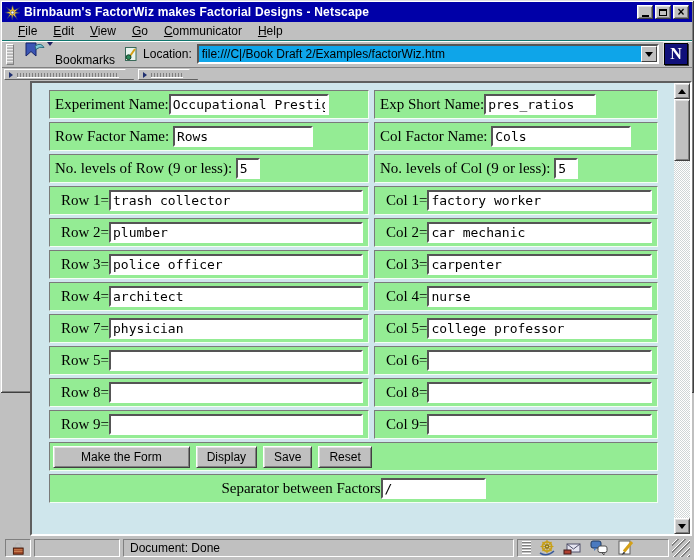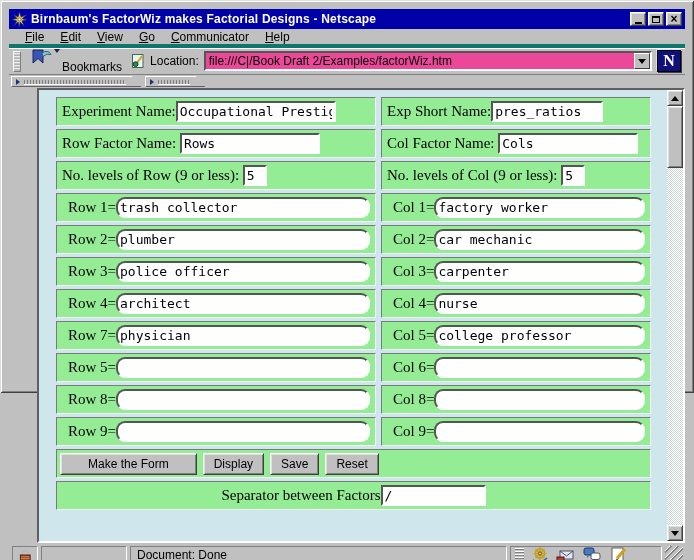--- a/index.html
+++ b/index.html
@@ -1,55 +1,55 @@
 <!DOCTYPE html>
 <html><head>
 <meta charset="utf-8">
 <style>
   * { box-sizing: border-box; margin: 0; padding: 0; }
   html,body { width:694px; height:560px; }
   body { font-family:"Liberation Sans",sans-serif; background:#c0c0c0; }
 
-  .window { width:694px; height:393px; background:#c0c0c0; padding:9px;
+  .window { width:694px; height:393px; background:#c0c0c0; padding:2px;
     box-shadow: inset 1px 1px 0 #dfdfdf, inset -1px -1px 0 #404040,
                 inset 2px 2px 0 #fff, inset -2px -2px 0 #808080; }
 
   
   .titlebar { height:20px; background:#0000a8; display:flex; align-items:center;
     padding:0 3px; gap:4px; }
   .titlebar .title { color:#fff; font-size:12px; font-weight:bold; white-space:nowrap;
     overflow:hidden; flex:1; letter-spacing:.2px; }
   .winbtns { display:flex; gap:2px; }
   .wbtn { width:16px; height:14px; background:#c0c0c0; border:1px solid;
     border-color:#fff #404040 #404040 #fff; box-shadow: inset 1px 1px 0 #dfdfdf, inset -1px -1px 0 #808080;
     display:flex; align-items:center; justify-content:center; position:relative; }
   .glyph-min { width:7px; height:2px; background:#000; margin-top:7px; }
   .glyph-max { width:8px; height:7px; border:1px solid #000; border-top:2px solid #000; }
   .glyph-close { font-size:12px; font-weight:bold; line-height:10px; color:#000; }
 
   
   .menubar { height:19px; display:flex; align-items:center; padding-left:8px;
-    border-bottom:4px solid #0f766e; font-size:12px; }
+    border-bottom:1px solid #0f766e; font-size:12px; }
   .menu-item { display:inline-block; padding:2px 8px; color:#000; }
   .menu-item::first-letter { text-decoration:underline; }
 
   
   .locbar { height:27px; display:flex; align-items:center; gap:5px; padding:0 4px;
     box-shadow: inset 0 1px 0 #fff; border-bottom:1px solid #808080; }
   .grip { width:8px; height:21px; border:1px solid; border-color:#fff #808080 #808080 #fff;
     background:repeating-linear-gradient(180deg,#b4b4b4 0 1px,#ececec 1px 2px,#c6c6c6 2px 3px); }
   .bookmarks { display:flex; align-items:flex-start; gap:2px; padding:1px 4px; }
   .bookmarks .lbl { font-size:12px; margin-top:12px; }
   .dd-tri { width:0; height:0; border-left:3px solid transparent; border-right:3px solid transparent;
     border-top:4px solid #202060; margin-top:1px; }
   .loc-label { font-size:12px; }
   .loc-field-wrap { flex:1; display:flex; align-items:stretch; height:20px;
     border:2px solid; border-color:#555 #fff #fff #555; background:#fff; }
   .loc-input { flex:1; border:0; outline:none; font-size:12px; padding:0 3px;
-    font-family:"Liberation Sans",sans-serif; background:#ec4899; }
+    font-family:"Liberation Sans",sans-serif; background:#0ea5e9; }
   .loc-drop { width:16px; background:#c0c0c0; border:1px solid; border-color:#fff #404040 #404040 #fff;
     display:flex; align-items:center; justify-content:center; }
   .tri-down { width:0; height:0; border-left:4px solid transparent; border-right:4px solid transparent;
     border-top:5px solid #000; }
   .tri-up { width:0; height:0; border-left:4px solid transparent; border-right:4px solid transparent;
     border-bottom:5px solid #000; }
   .nlogo { width:24px; height:22px; background:#10107a; border:1px solid #000;
     box-shadow: 1px 1px 0 #404040, -1px -1px 0 #dfdfdf;
     color:#fff; font-family:"Liberation Serif",serif; font-weight:bold; font-size:16px;
     display:flex; align-items:center; justify-content:center; }
@@ -76,21 +76,21 @@
   .trow { display:flex; gap:5px; }
   .cell { background:#94ec94; border:1px solid; border-color:#7a7a7a #f4fff4 #f4fff4 #7a7a7a;
     display:flex; align-items:center; padding:0 5px; height:29px; }
   .cell-left { width:320px; }
   .cell-right { flex:1; }
   .cell-full { flex:1; justify-content:center; }
   .ser { font-family:"Liberation Serif",serif; font-size:15px; white-space:pre; }
   .ti { font-family:"DejaVu Sans Mono","Liberation Mono",monospace; font-size:13px; height:21px;
     border:2px solid; border-color:#555 #fff #fff #555; background:#fff; padding:0 2px; outline:none; }
   .w160{width:160px} .w112{width:112px} .w140{width:140px} .w24{width:24px} .w105{width:105px}
-  .grow{flex:1; min-width:0;border-radius:9px;}
+  .grow{flex:1; min-width:0;}
   .btn-row { justify-content:flex-start; gap:6px; padding-left:3px; }
   .b95 { background:#c0c0c0; border:1px solid; border-color:#fff #404040 #404040 #fff;
     box-shadow: inset 1px 1px 0 #dfdfdf, inset -1px -1px 0 #808080;
     font-family:"Liberation Sans",sans-serif; font-size:12px; padding:3px 10px; color:#000; }
   .b-wide { padding:3px 27px; }
 
   
   .vscroll { position:absolute; right:0; top:0; bottom:0; width:16px; background-color:#fff;
     background-image:conic-gradient(#cfd6d6 25%, transparent 0 50%, #cfd6d6 0 75%, transparent 0);
     background-size:2px 2px; }

